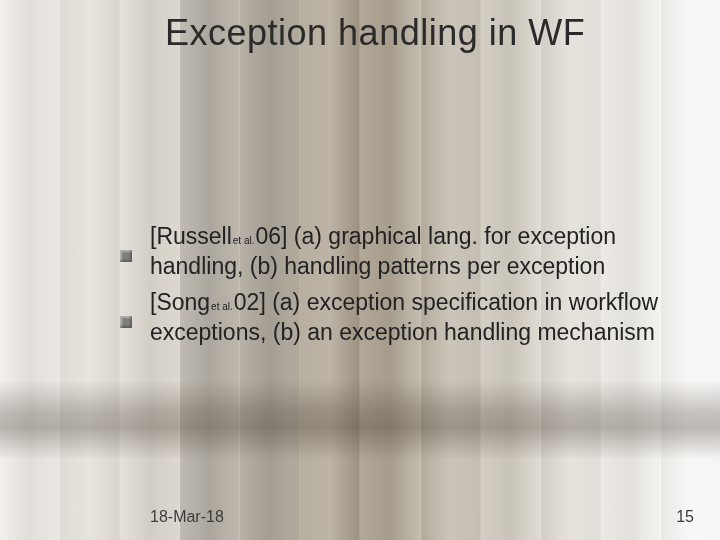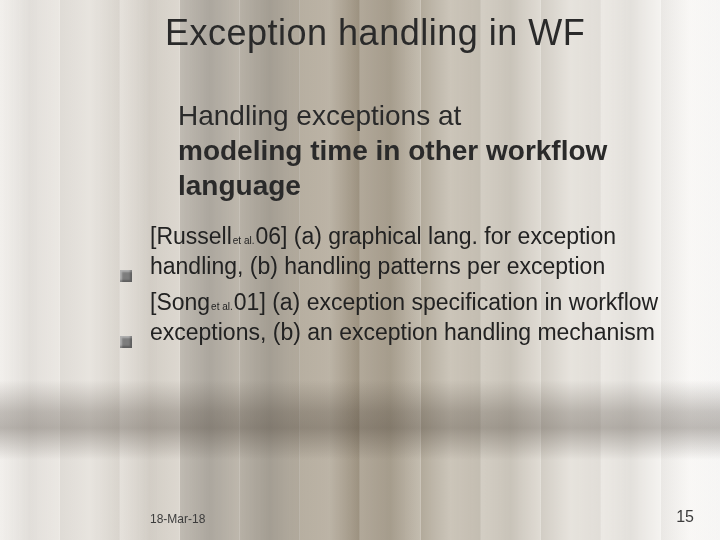--- a/index.html
+++ b/index.html
@@ -68,21 +68,21 @@
 
   .bullets {
     position: absolute;
     top: 222px;
     left: 120px;
     right: 30px;
     z-index: 2;
   }
   .bullet {
     display: flex;
-    align-items: flex-end;
+    align-items: center;
     margin-bottom: 6px;
   }
   .bullet .marker {
     flex: 0 0 auto;
     width: 12px;
     height: 12px;
     background: #7d7d7d;
     margin-top: 9px;
     margin-right: 18px;
     box-shadow: inset -2px -2px 2px rgba(0,0,0,0.25), inset 2px 2px 2px rgba(255,255,255,0.4);
@@ -96,21 +96,21 @@
     font-size: 10px;
     vertical-align: baseline;
     margin: 0 1px;
   }
   .bullet .text .bold { font-weight: 700; }
 
   .footer-date {
     position: absolute;
     bottom: 14px;
     left: 150px;
-    font-size: 12px;
+    font-size: 16px;
     color: #3c3c3c;
     z-index: 2;
   }
   .footer-num {
     position: absolute;
     bottom: 14px;
     right: 26px;
     font-size: 16px;
     color: #3c3c3c;
     z-index: 2;
@@ -132,35 +132,31 @@
       <div class="col"></div>
       <div class="col"></div>
     <div class="col"></div>
       <div class="col"></div>
       <div class="col"></div>
   </div>
   <div class="dark-band"></div>
 
   <div class="title">Exception handling in WF</div>
 
-  <div class="subtitle">
-    <span>Handling exceptions at</span><br>
-    <span class="bold">modeling time in other workflow language</span>
-  </div>
 
   <div class="bullets">
 
     <div class="bullet">
       <div class="marker"></div>
       <div class="text">[<span>Russell</span><span class="etal">et al.</span><span>06]</span><span> (a) graphical lang. for exception handling, (b) handling patterns per exception</span></div>
     </div>
 
     <div class="bullet">
       <div class="marker"></div>
-      <div class="text">[<span>Song</span><span class="etal">et al.</span><span>01]</span><span> (a) exception specification in workflow exceptions,  (b) an exception handling mechanism</span></div>
+      <div class="text">[<span>Song</span><span class="etal">et al.</span><span>02]</span><span> (a) exception specification in workflow exceptions,  (b) an exception handling mechanism</span></div>
     </div>
 
 
   </div>
 
   <div class="footer-date">18-Mar-18</div>
   <div class="footer-num">15</div>
 
 </div>
 

